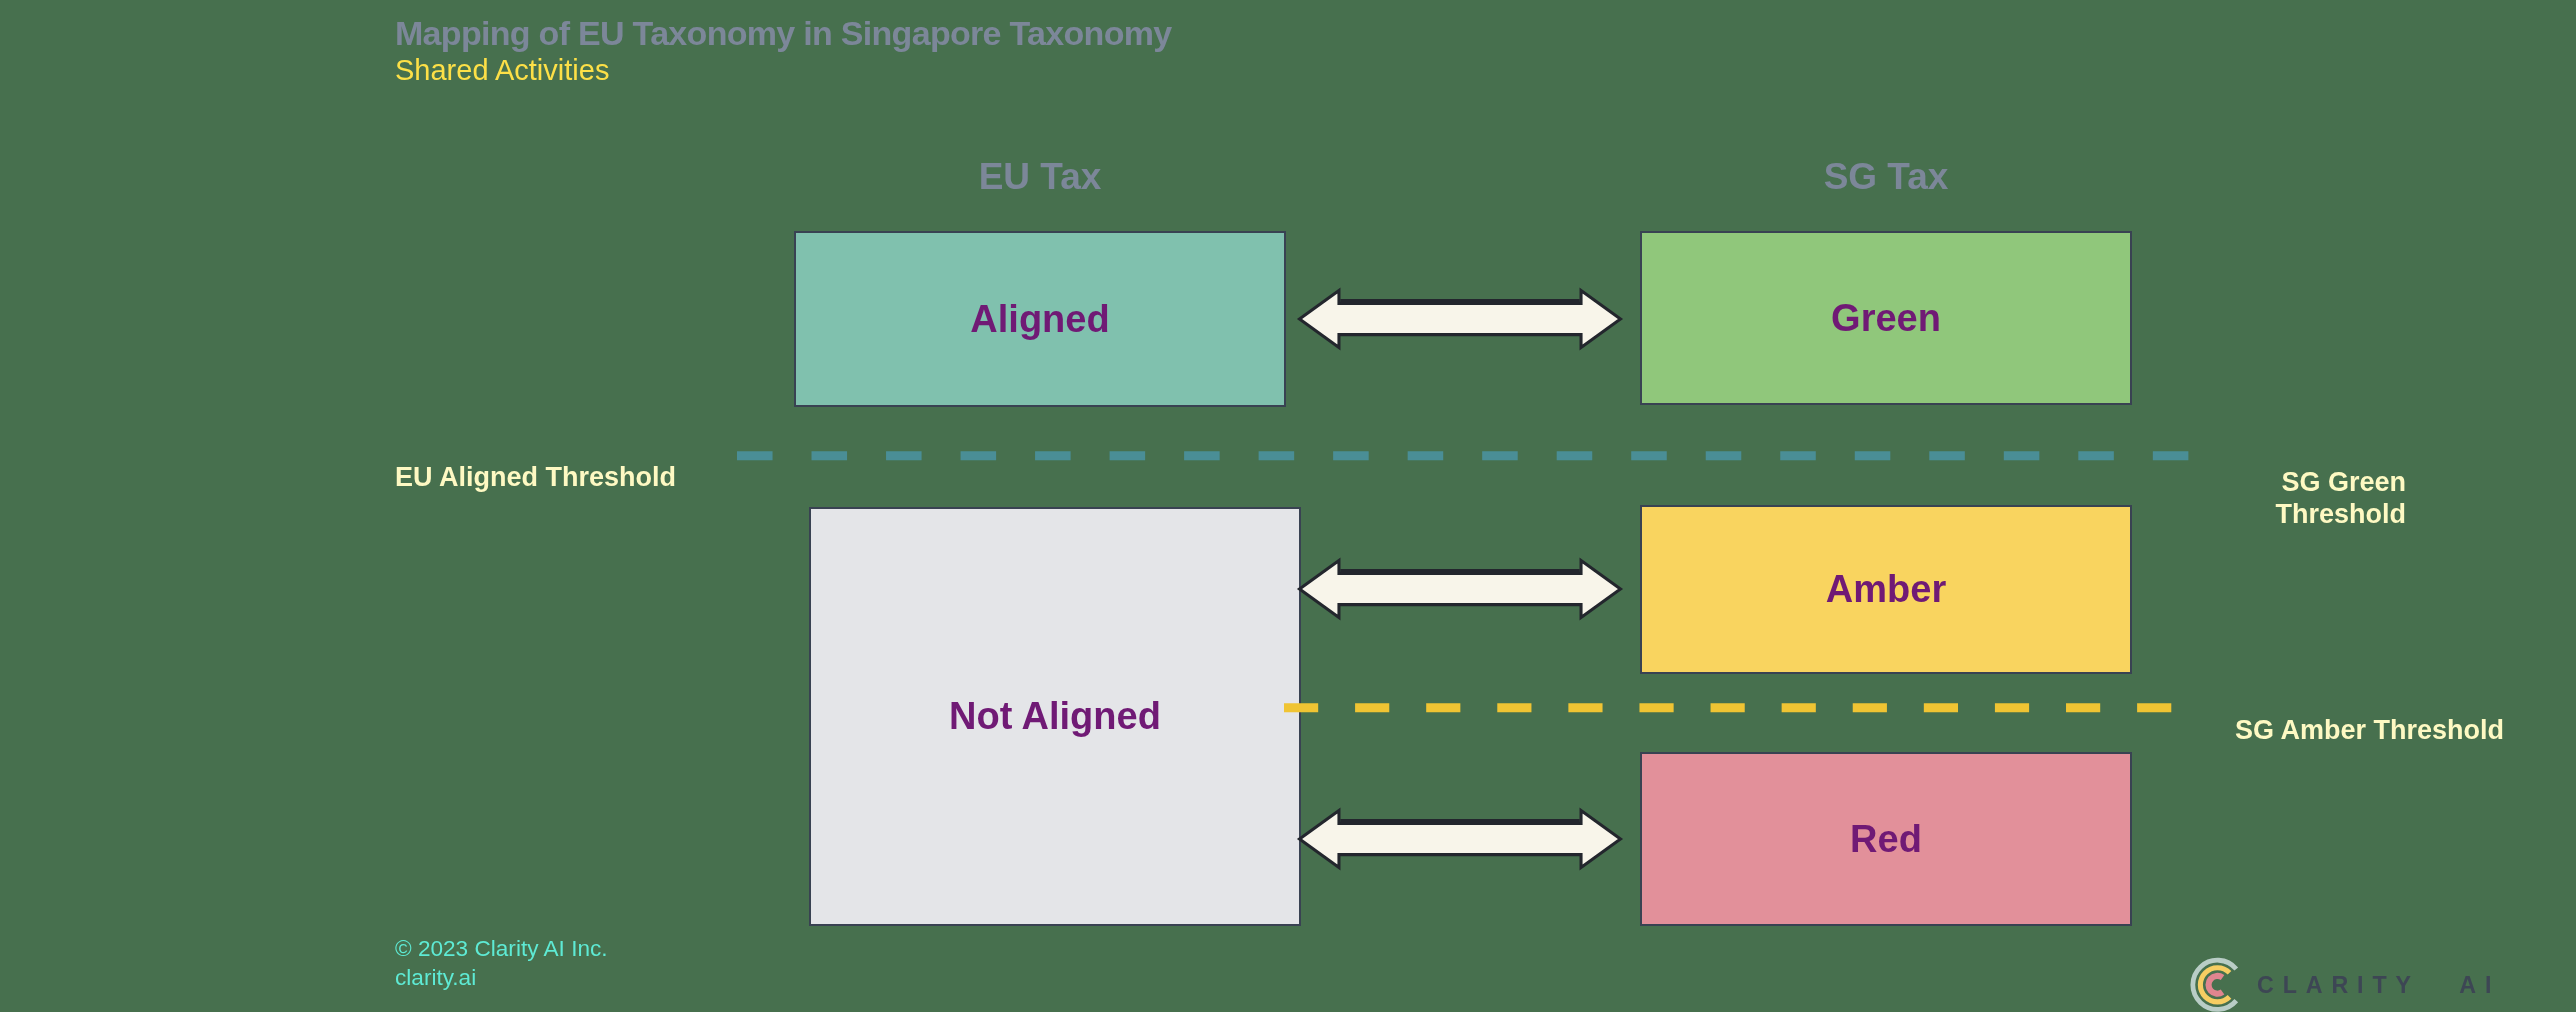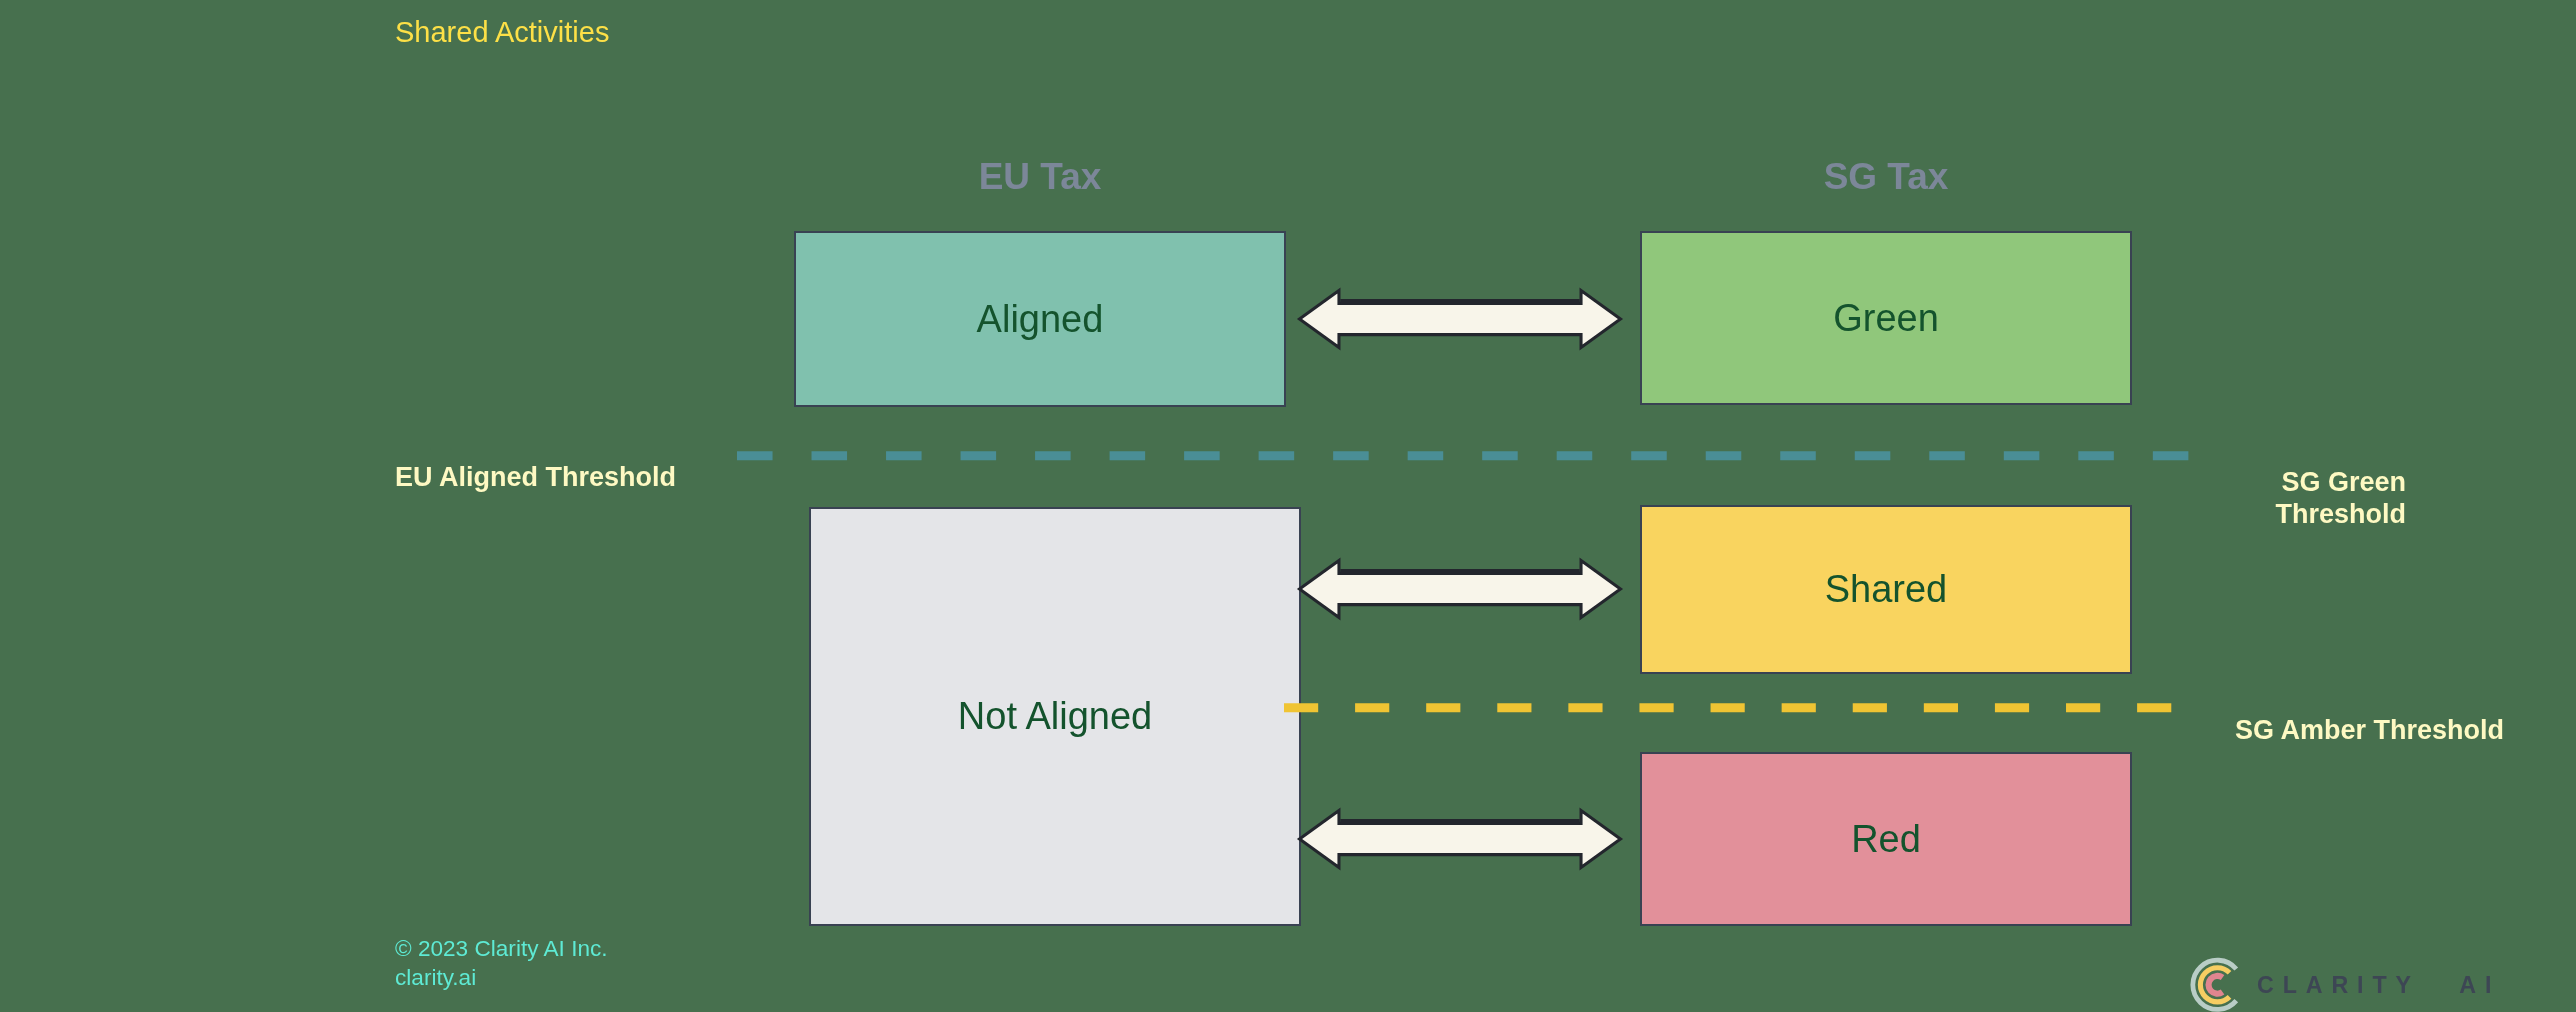--- a/index.html
+++ b/index.html
@@ -35,22 +35,22 @@
   }
 
   
   .node {
     box-sizing: border-box;
     border: 2.7px solid #394252;
     display: flex;
     align-items: center;
     justify-content: center;
     font-size: 38px;
-    font-weight: normal;
-    color: #14532d;
+    font-weight: bold;
+    color: #701a75;
   }
 
   
   .thr-label {
     font-size: 27px;
     font-weight: bold;
     color: #fef9c3;
     line-height: 32px;
     margin-top: 20px;
   }
@@ -74,38 +74,39 @@
     font-weight: bold;
     letter-spacing: 13px;
   }
 </style>
 </head>
 <body>
 
 <div class="stage" style="background: rgb(71, 112, 78);">
 
   <div class="abs" style="left:395px; top:13.7px;">
+    <div class="title">Mapping of EU Taxonomy in Singapore Taxonomy</div>
     <div class="subtitle">Shared Activities</div>
   </div>
 
   <div class="abs col-header" style="left:794px; top:156px; width:492px;">EU Tax</div>
   <div class="abs col-header" style="left:1640px; top:156px; width:492px;">SG Tax</div>
 
   <div class="abs node" style="left: 794px; top: 231px; width: 492px; height: 176px; background: rgb(128, 193, 174);">
     <span>Aligned</span>
   </div>
   <div class="abs node" style="left: 809px; top: 507px; width: 492px; height: 419px; background: rgb(228, 229, 232);">
     <span>Not Aligned</span>
   </div>
 
   <div class="abs node" style="left: 1640px; top: 231px; width: 492px; height: 174px; background: rgb(144, 199, 123);">
     <span>Green</span>
   </div>
   <div class="abs node" style="left: 1640px; top: 505px; width: 492px; height: 169px; background: rgb(249, 212, 95);">
-    <span>Shared</span>
+    <span>Amber</span>
   </div>
   <div class="abs node" style="left: 1640px; top: 752px; width: 492px; height: 174px; background: rgb(226, 144, 154);">
     <span>Red</span>
   </div>
 
   <svg class="abs arrow" style="left:1296px; top:285px;" width="328" height="68" viewBox="0 0 480 100">
     <polygon points="4,50 62,8 62,27 418,27 418,8 476,50 418,92 418,73 62,73 62,92" fill="#f8f5ea"></polygon>
     <path class="shadow" d="M64,25 H416"></path>
   </svg>
   <svg class="abs arrow" style="left:1296px; top:555px;" width="328" height="68" viewBox="0 0 480 100">

